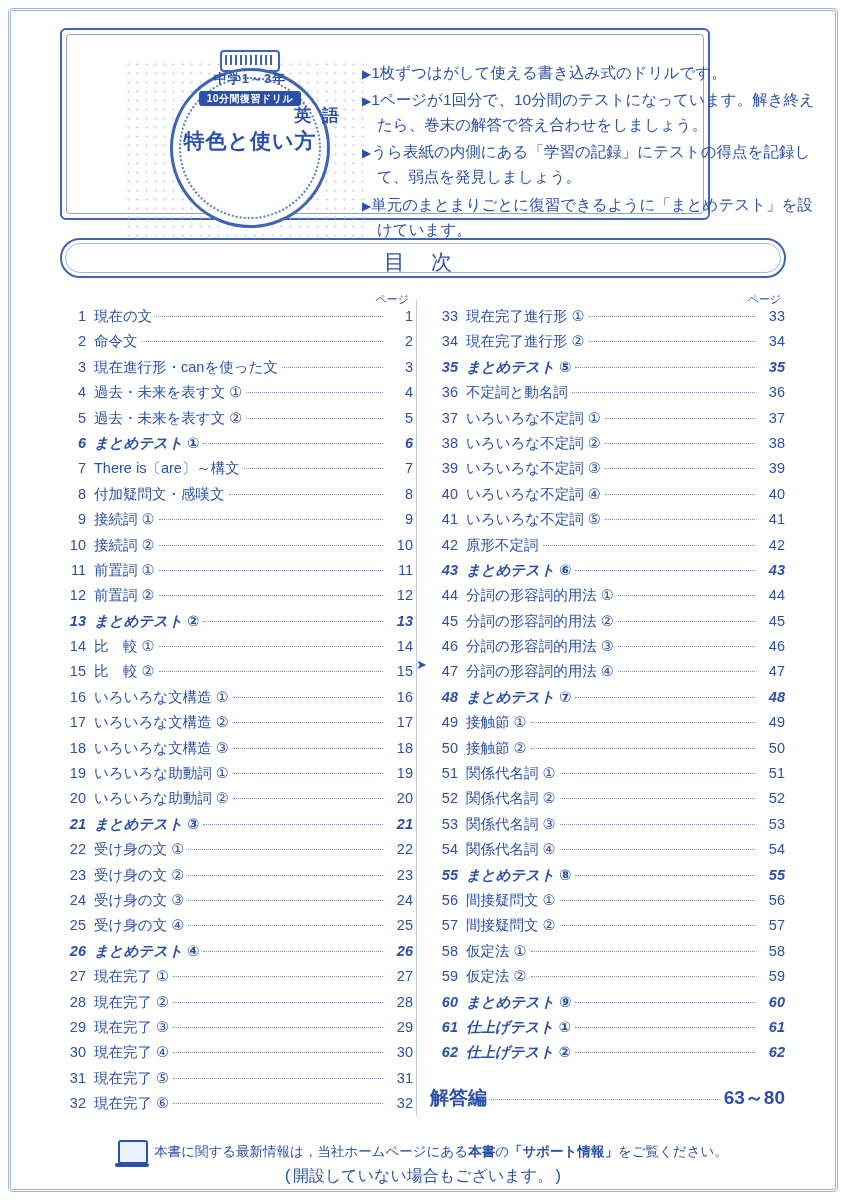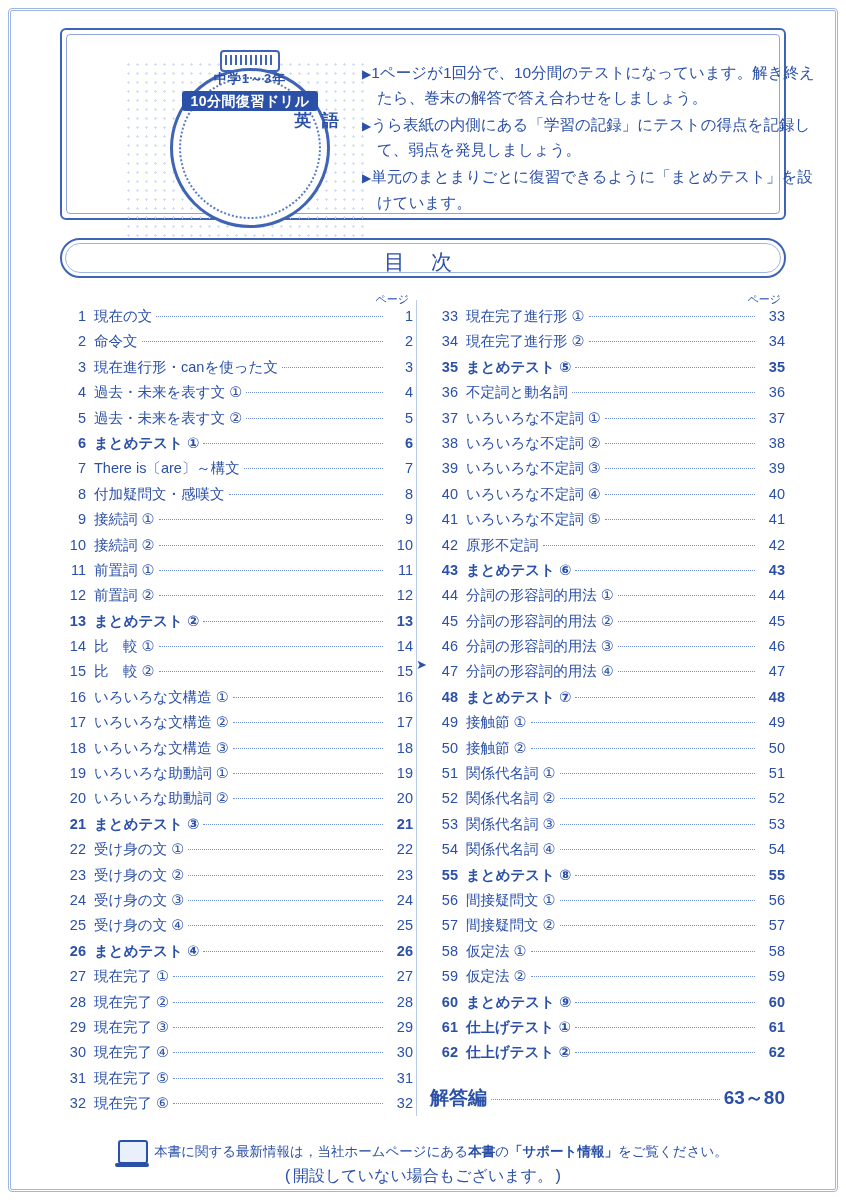--- a/index.html
+++ b/index.html
@@ -17,21 +17,21 @@
     border:3px double #9fb6e0;
     border-radius:4px;
     box-sizing:border-box;
   }
   .page-inner{
     position:absolute;left:0;top:0;width:846px;height:1200px;
   }
 
   
   .header-box{
-    position:absolute;left:60px;top:28px;width:726px;height:192px;
+    position:absolute;left:60px;top:28px;width:650px;height:192px;
     border:2px solid #3f63b5;
     border-radius:6px;
     background:#ffffff;
     box-sizing:border-box;
   }
   .header-box:before{
     content:"";position:absolute;left:4px;top:4px;right:4px;bottom:4px;
     border:1px solid #8aa6dc;border-radius:4px;
   }
   .header-dots{
@@ -63,21 +63,21 @@
     content:"";position:absolute;left:6px;top:6px;right:6px;bottom:6px;
     border:2px dotted #5a7cc6;border-radius:50%;
   }
   .badge-text{
     position:absolute;left:0;top:30px;width:184px;text-align:center;
     line-height:1.15;
   }
   .badge-l1{font-size:13px;font-weight:bold;color:#2b50a8;letter-spacing:1px;}
   .badge-l2{
     display:inline-block;margin-top:4px;padding:2px 8px;
-    background:#2b50a8;color:#fff;font-size:14px;font-weight:bold;border-radius:3px;
+    background:#2b50a8;color:#fff;font-size:10px;font-weight:bold;border-radius:3px;
     letter-spacing:.5px;
   }
   .badge-l3{margin-top:0;font-size:17px;font-weight:bold;letter-spacing:3px;text-align:right;}
   .badge-l4{margin-top:3px;font-size:21px;font-weight:bold;letter-spacing:1px;}
 
   
   .header-list{
     position:absolute;left:300px;top:30px;width:460px;
     font-size:15.5px;line-height:1.62;color:#2b50a8;
   }
@@ -127,21 +127,21 @@
   }
   .toc-dots{
     flex:1 1 auto;margin:0 4px;
     border-bottom:1.5px dotted #6f8fd0;
     transform:translateY(-4px);
     min-width:8px;
   }
   .toc-pg{
     width:26px;text-align:right;flex:0 0 26px;
   }
-  .bold{font-weight:bold;}
+  .bold{font-weight:bold;font-style:italic;}
 
   
   .ans-row{
     display:flex;align-items:baseline;font-size:19px;margin-top:14px;
     font-weight:bold;
   }
   .ans-row .toc-dots{border-bottom:1.5px dotted #6f8fd0;}
   .ans-name{white-space:nowrap;}
   .ans-pg{white-space:nowrap;}
 
@@ -183,24 +183,26 @@
 
     <div class="badge-wrap">
       <div class="watch-top">
           <span></span>
         </div>
       <div class="watch-body"></div>
       <div class="badge-text">
         <div class="badge-l1">中学1～3年</div>
         <div><span class="badge-l2">10分間復習ドリル</span></div>
         <div class="badge-l3">英 語</div>
+        <div class="badge-l4">特色と使い方</div>
       </div>
     </div>
 
     <div class="header-list">
+      <span class="row"><span class="tri">▶</span><span>1枚ずつはがして使える書き込み式のドリルです。</span></span>
       <span class="row"><span class="tri">▶</span><span>1ページが1回分で、10分間のテストになっています。解き終えたら、巻末の解答で答え合わせをしましょう。</span></span>
       <span class="row"><span class="tri">▶</span><span>うら表紙の内側にある「学習の記録」にテストの得点を記録して、弱点を発見しましょう。</span></span>
       <span class="row"><span class="tri">▶</span><span>単元のまとまりごとに復習できるように「まとめテスト」を設けています。</span></span>
     </div>
   </div>
 
   <div class="toc-title-bar">
     <div class="toc-title">目 次</div>
   </div>
 

